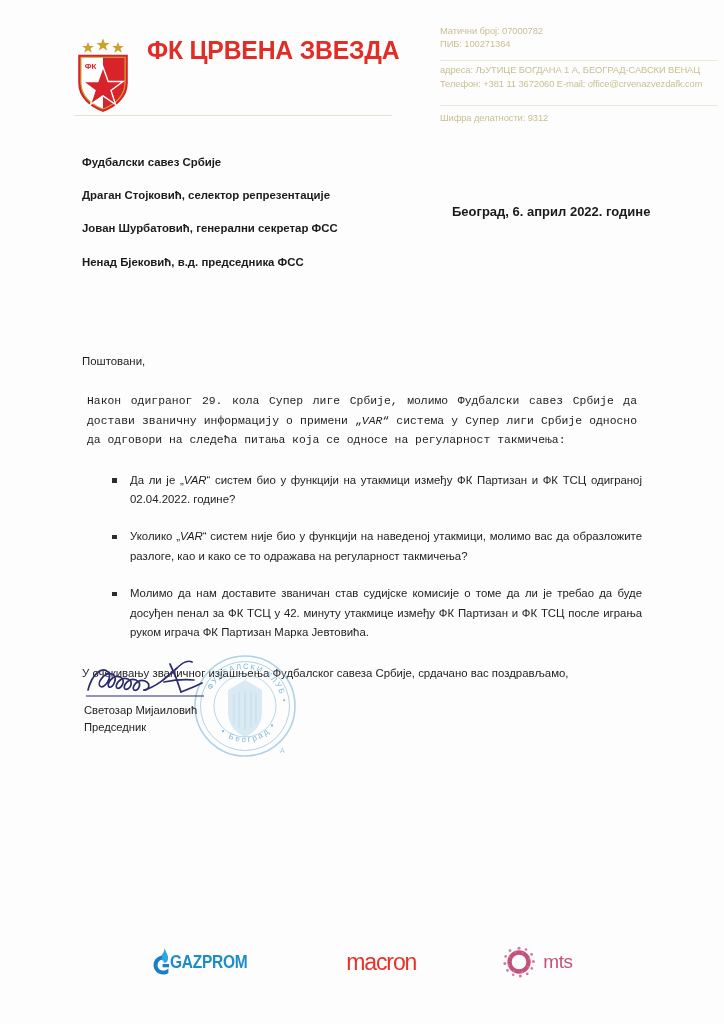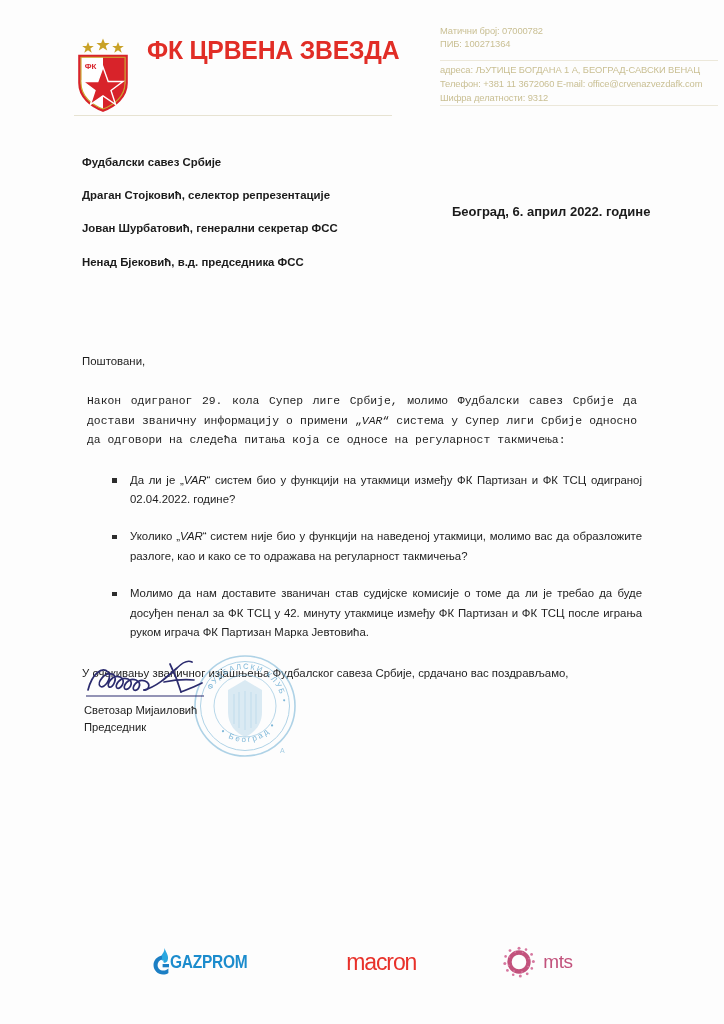--- a/index.html
+++ b/index.html
@@ -88,21 +88,21 @@
     width: 284px;
     color: #c9bf93;
     font-family: "Liberation Sans Narrow", "Liberation Sans", sans-serif;
     font-size: 9.4px;
     line-height: 13.2px;
     letter-spacing: -0.1px;
     white-space: nowrap;
   }
   .contact .blk { margin: 0; }
   .contact .blk.addr { margin-top: 13px; }
-  .contact .blk.sifra { margin-top: 1px; }
+  .contact .blk.sifra { margin-top: 21px; }
 
   
   .addressee {
     position: absolute;
     left: 82px;
     top: 138px;
     font-size: 11.4px;
     font-weight: 700;
     line-height: 17.2px;
     color: #1b1b1b;

